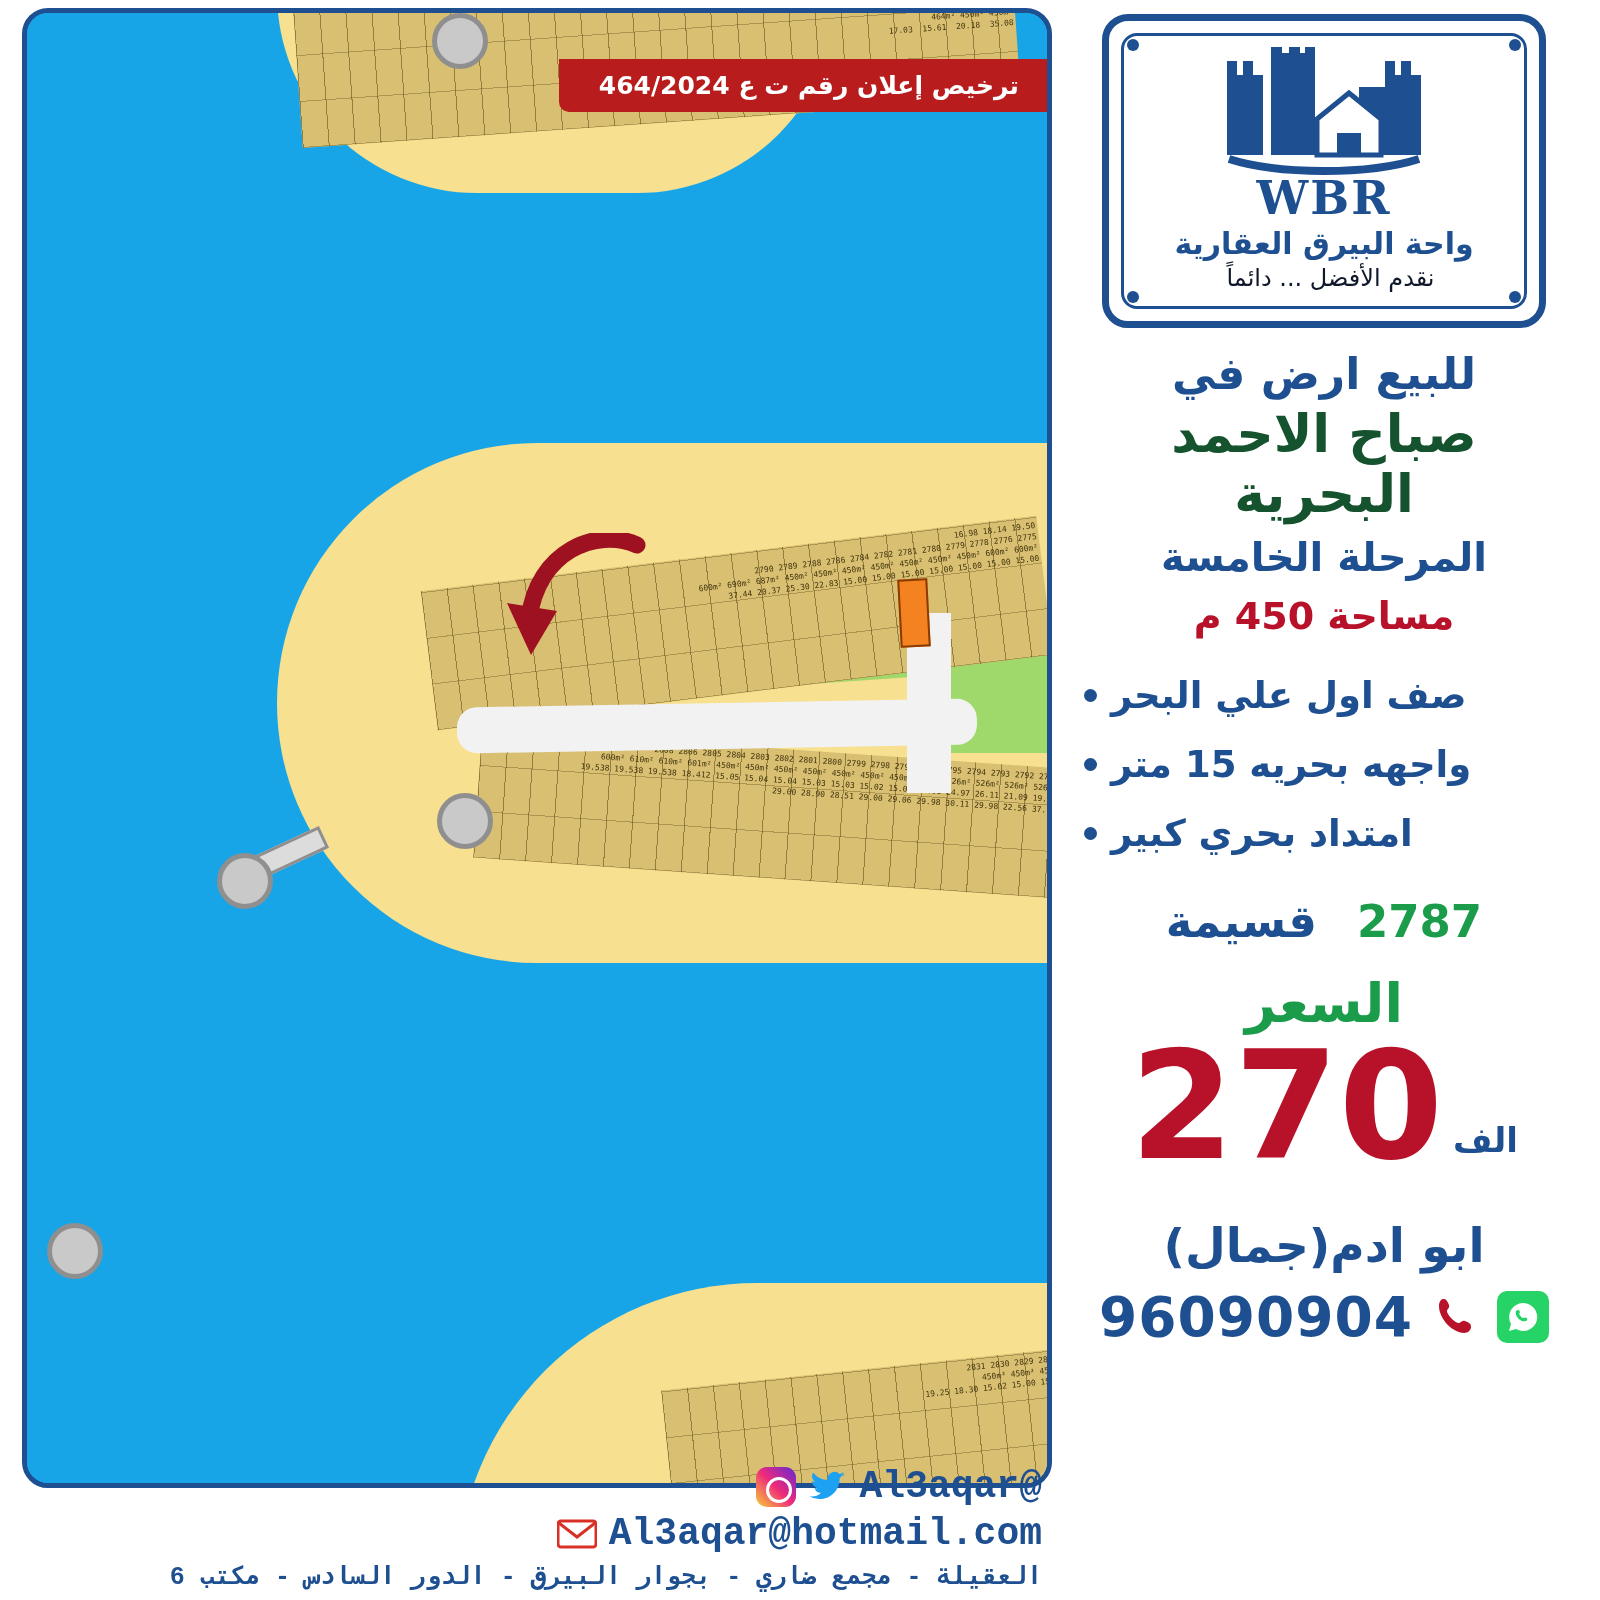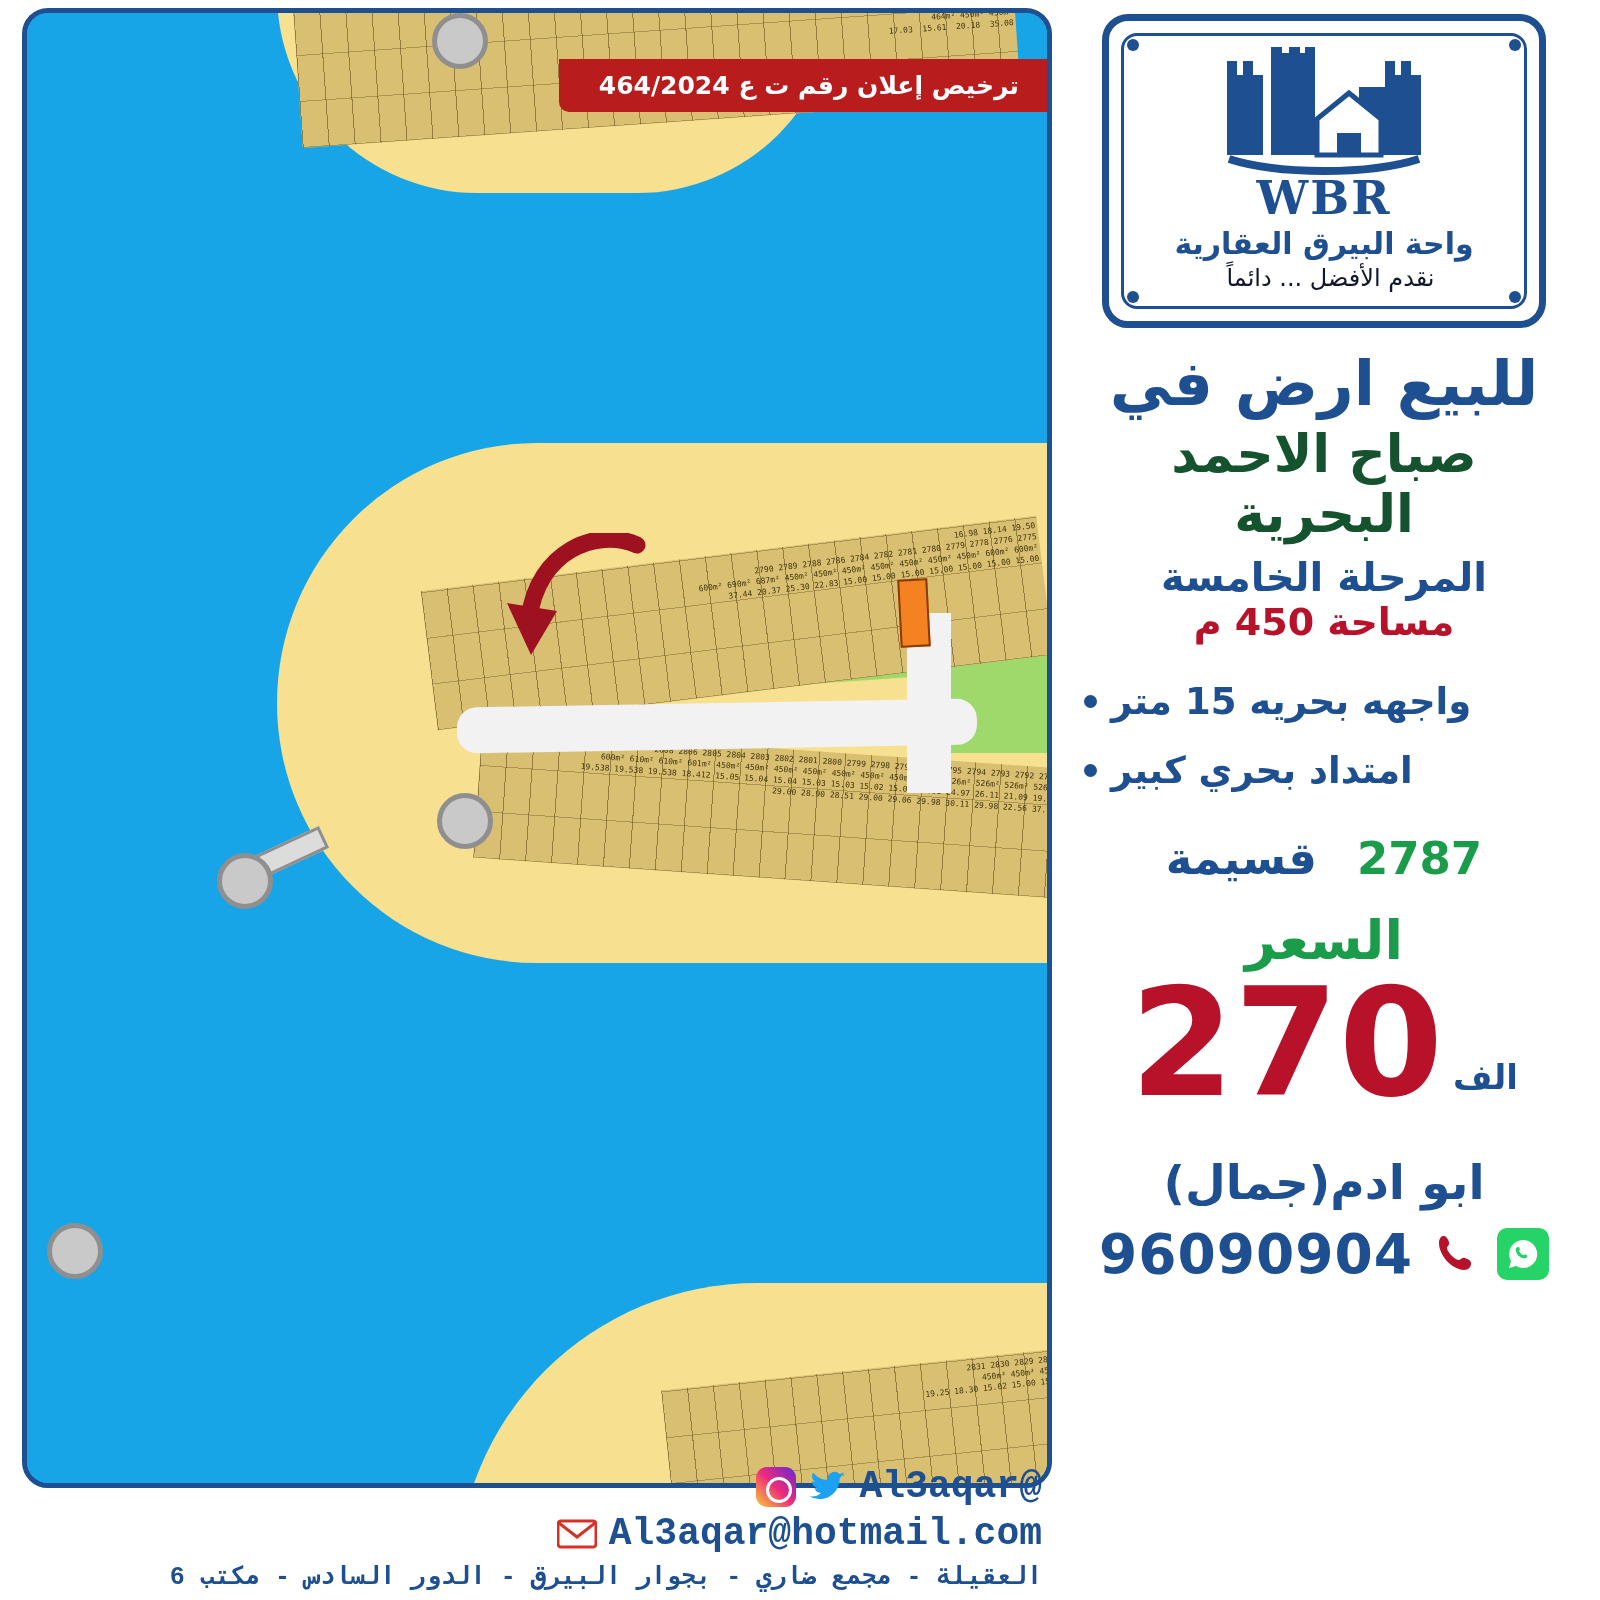--- a/index.html
+++ b/index.html
@@ -85,24 +85,24 @@
   }
   .dot{position:absolute;width:12px;height:12px;border-radius:50%;background:#1d4f91;}
   .d1{left:18px;top:18px;} .d2{right:18px;top:18px;}
   .d3{left:18px;bottom:18px;} .d4{right:18px;bottom:18px;}
   .castle{position:absolute;left:50%;top:26px;transform:translateX(-50%);}
   .wbr{position:absolute;left:50%;top:150px;transform:translateX(-50%);
        color:#1d4f91;font-size:46px;font-weight:bold;font-family:"DejaVu Serif","Liberation Serif",serif;letter-spacing:2px;}
   .logo-ar1{position:absolute;left:0;right:0;top:205px;color:#1d4f91;font-size:30px;font-weight:bold;}
   .logo-ar2{position:absolute;left:13px;right:0;top:243px;color:#0f172a;font-size:24px;font-weight:normal;}
 
-  .t-main{color:#1d4f91;font-size:62px;font-weight:bold;margin-top:22px;line-height:1.1;}
+  .t-main{color:#1d4f91;font-size:44px;font-weight:bold;margin-top:22px;line-height:1.1;}
   .t-green{color:#14532d;font-size:52px;font-weight:bold;margin-top:6px;}
   .t-blue2{color:#1d4f91;font-size:40px;font-weight:bold;margin-top:10px;}
-  .t-red{color:#b8112a;font-size:38px;font-weight:bold;}
+  .t-red{color:#b8112a;font-size:38px;font-weight:bold;margin-top:14px;}
 
   .features{margin:36px 30px 0 10px;text-align:right;}
   .feat{color:#1d4f91;font-size:37px;font-weight:bold;margin:26px 0;display:flex;
         flex-direction:row-reverse;align-items:center;justify-content:flex-start;gap:14px;}
   .bullet{width:13px;height:13px;border-radius:50%;background:#1d4f91;display:inline-block;flex:0 0 auto;}
 
   .parcel-row{margin-top:40px;display:flex;flex-direction:row-reverse;justify-content:center;gap:40px;align-items:center;}
   .parcel-label{color:#1d4f91;font-size:45px;font-weight:bold;}
   .parcel-num{color:#1b9c4b;font-size:45px;font-weight:bold;}
 
@@ -232,20 +232,24 @@
     </div>
 
     <div class="t-main">للبيع ارض في</div>
     <div class="t-green">صباح الاحمد البحرية</div>
     <div class="t-blue2">المرحلة الخامسة</div>
     <div class="t-red">مساحة 450 م</div>
 
     <div class="features">
       <div class="feat">
         <span class="bullet"></span>
+        <span>صف اول علي البحر</span>
+      </div>
+      <div class="feat">
+        <span class="bullet"></span>
         <span>واجهه بحريه 15 متر</span>
       </div>
       <div class="feat">
         <span class="bullet"></span>
         <span>امتداد بحري كبير</span>
       </div>
     </div>
 
     <div class="parcel-row">
       <span class="parcel-label">قسيمة</span>

